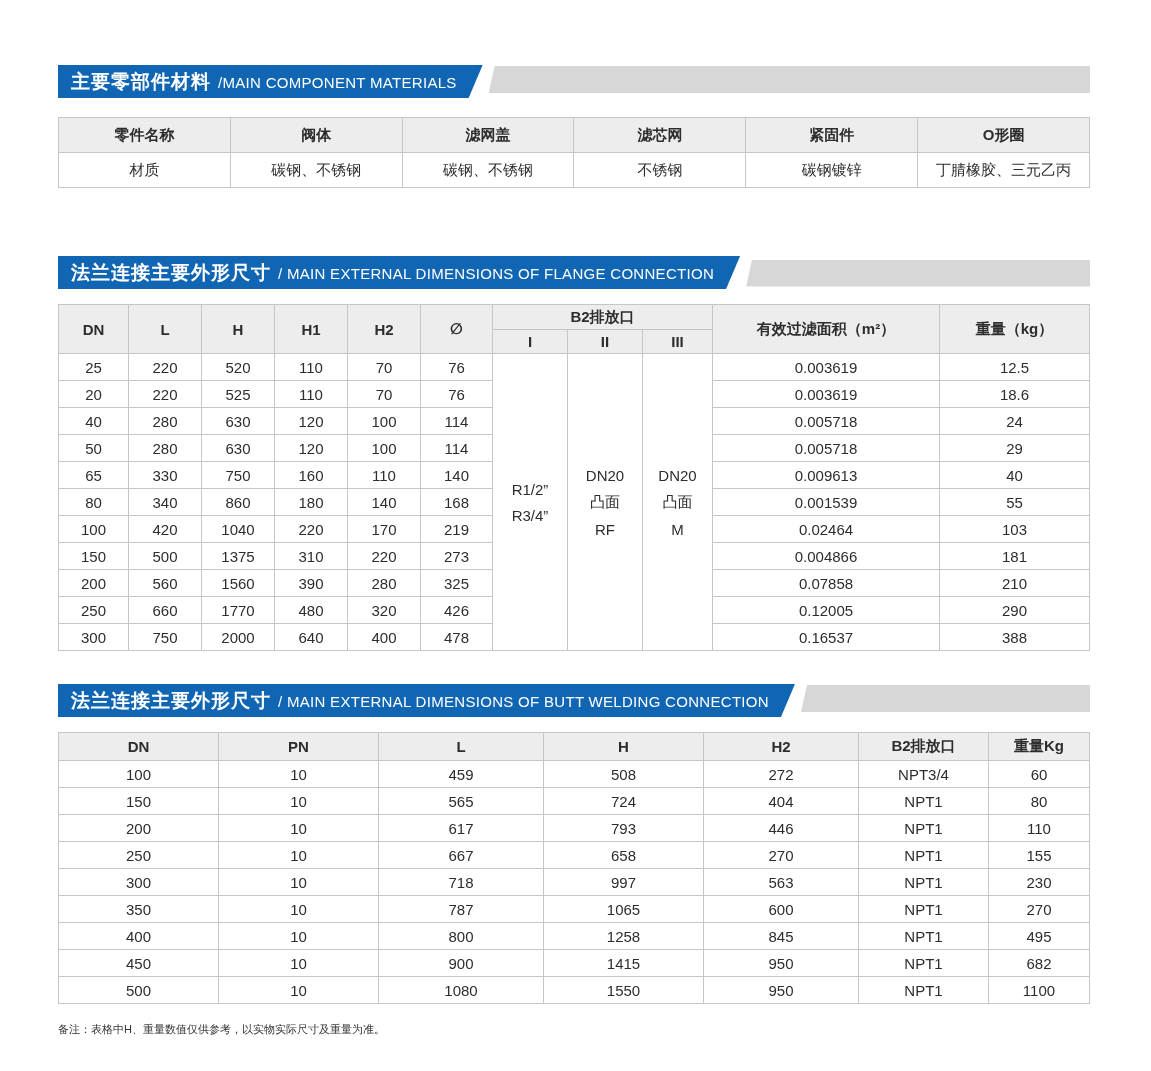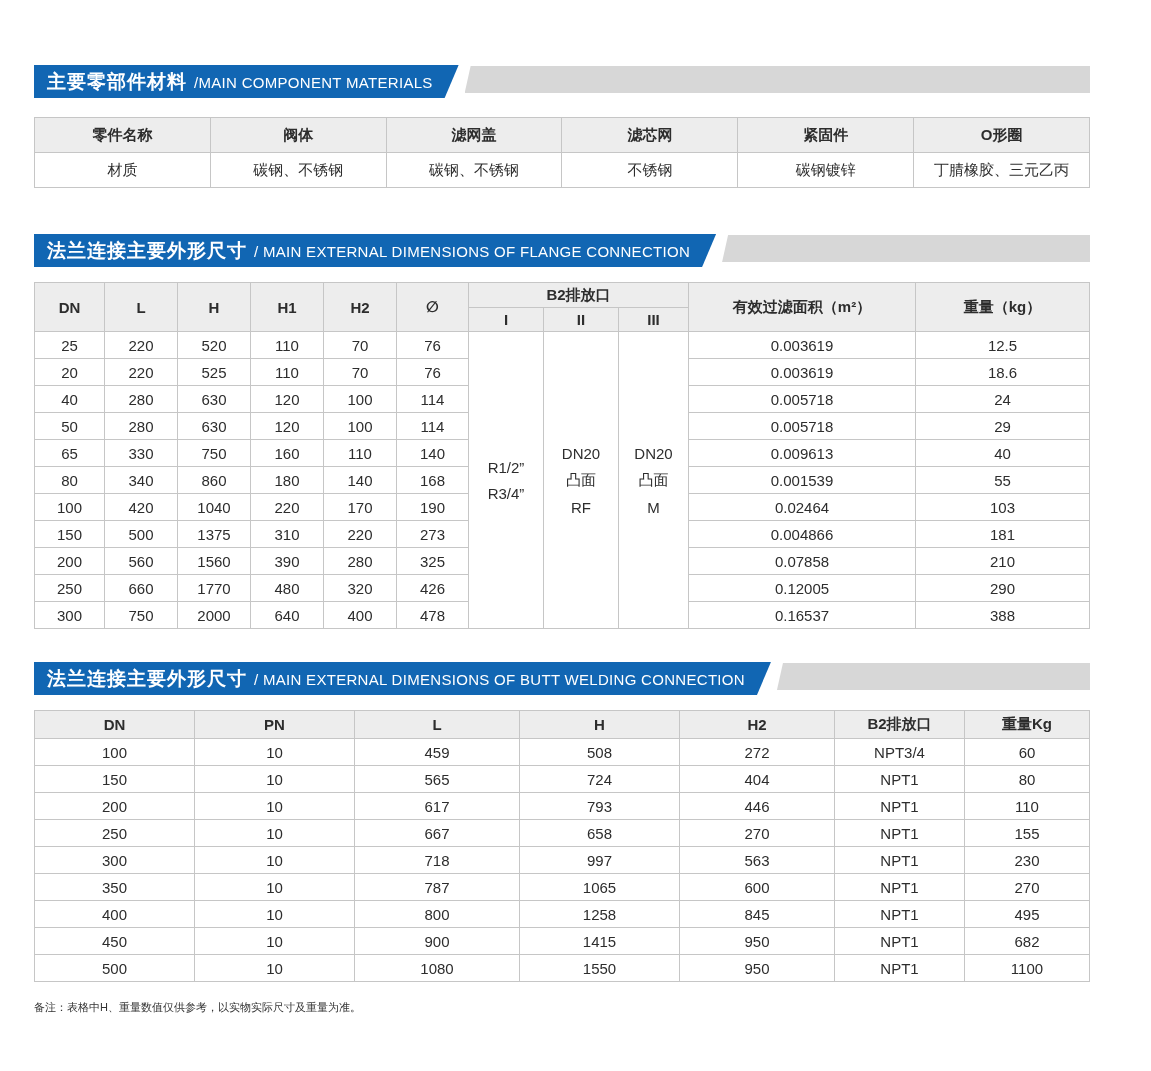--- a/index.html
+++ b/index.html
@@ -1,19 +1,19 @@
 <!DOCTYPE html>
 <html><head>
 <meta charset="utf-8">
 <style>
   html,body { margin:0; padding:0; background:#ffffff; }
   .page {
     position:relative; width:1151px; height:1071px; background:#ffffff;
     font-family:"Liberation Sans","DejaVu Sans",sans-serif; color:#2d2d2d;
-    overflow:hidden; box-sizing:border-box; padding:65px 61px 0 34px;
+    overflow:hidden; box-sizing:border-box; padding:65px 61px 0 58px;
   }
   
   .banner { display:flex; align-items:flex-start; height:33px; margin:0; }
   .banner-blue {
     flex:0 0 auto; height:33px; line-height:33px; background:#1166b3; color:#fff;
     padding:0 26px 0 13px; white-space:nowrap;
     clip-path:polygon(0 0,100% 0,calc(100% - 14px) 100%,0 100%);
   }
   .banner-zh { font-weight:bold; font-size:19px; letter-spacing:1px; }
   .banner-en { font-size:15px; margin-left:7px; letter-spacing:0.3px; }
@@ -23,21 +23,21 @@
   }
   
   table { width:100%; border-collapse:collapse; table-layout:fixed; }
   th,td { border:1px solid #c6c6c6; text-align:center; vertical-align:middle;
           padding:0; font-size:15px; overflow:hidden; }
   th { background:#ededed; font-weight:bold; }
   td { background:#ffffff; font-weight:normal; }
   .t1 { margin-top:19px; }
   .t1 th { height:34px;margin-top:19px; }
   .t1 td { height:34px; }
-  .b2 { margin-top:46px; }
+  .b2 { margin-top:68px;align-items:center; }
   .t2 { margin-top:15px; }
   .t2 thead tr.r1 th { height:24px; }
   .t2 thead tr.r2 th { height:23px; }
   .t2 td { height:26px; }
   .t2 td.drain span { display:block; margin:9px 0; }
   .b3 { margin-top:33px; }
   .t3 { margin-top:15px; }
   .t3 th { height:27px; }
   .t3 td { height:26px; }
   .note { margin-top:18px; font-size:11px; color:#333; }
@@ -190,21 +190,21 @@
           <td>168</td>
           <td>0.001539</td>
           <td>55</td>
         </tr>
       <tr>
           <td>100</td>
           <td>420</td>
           <td>1040</td>
           <td>220</td>
           <td>170</td>
-          <td>190</td>
+          <td>219</td>
           <td>0.02464</td>
           <td>103</td>
         </tr>
       <tr>
           <td>150</td>
           <td>500</td>
           <td>1375</td>
           <td>310</td>
           <td>220</td>
           <td>273</td>

